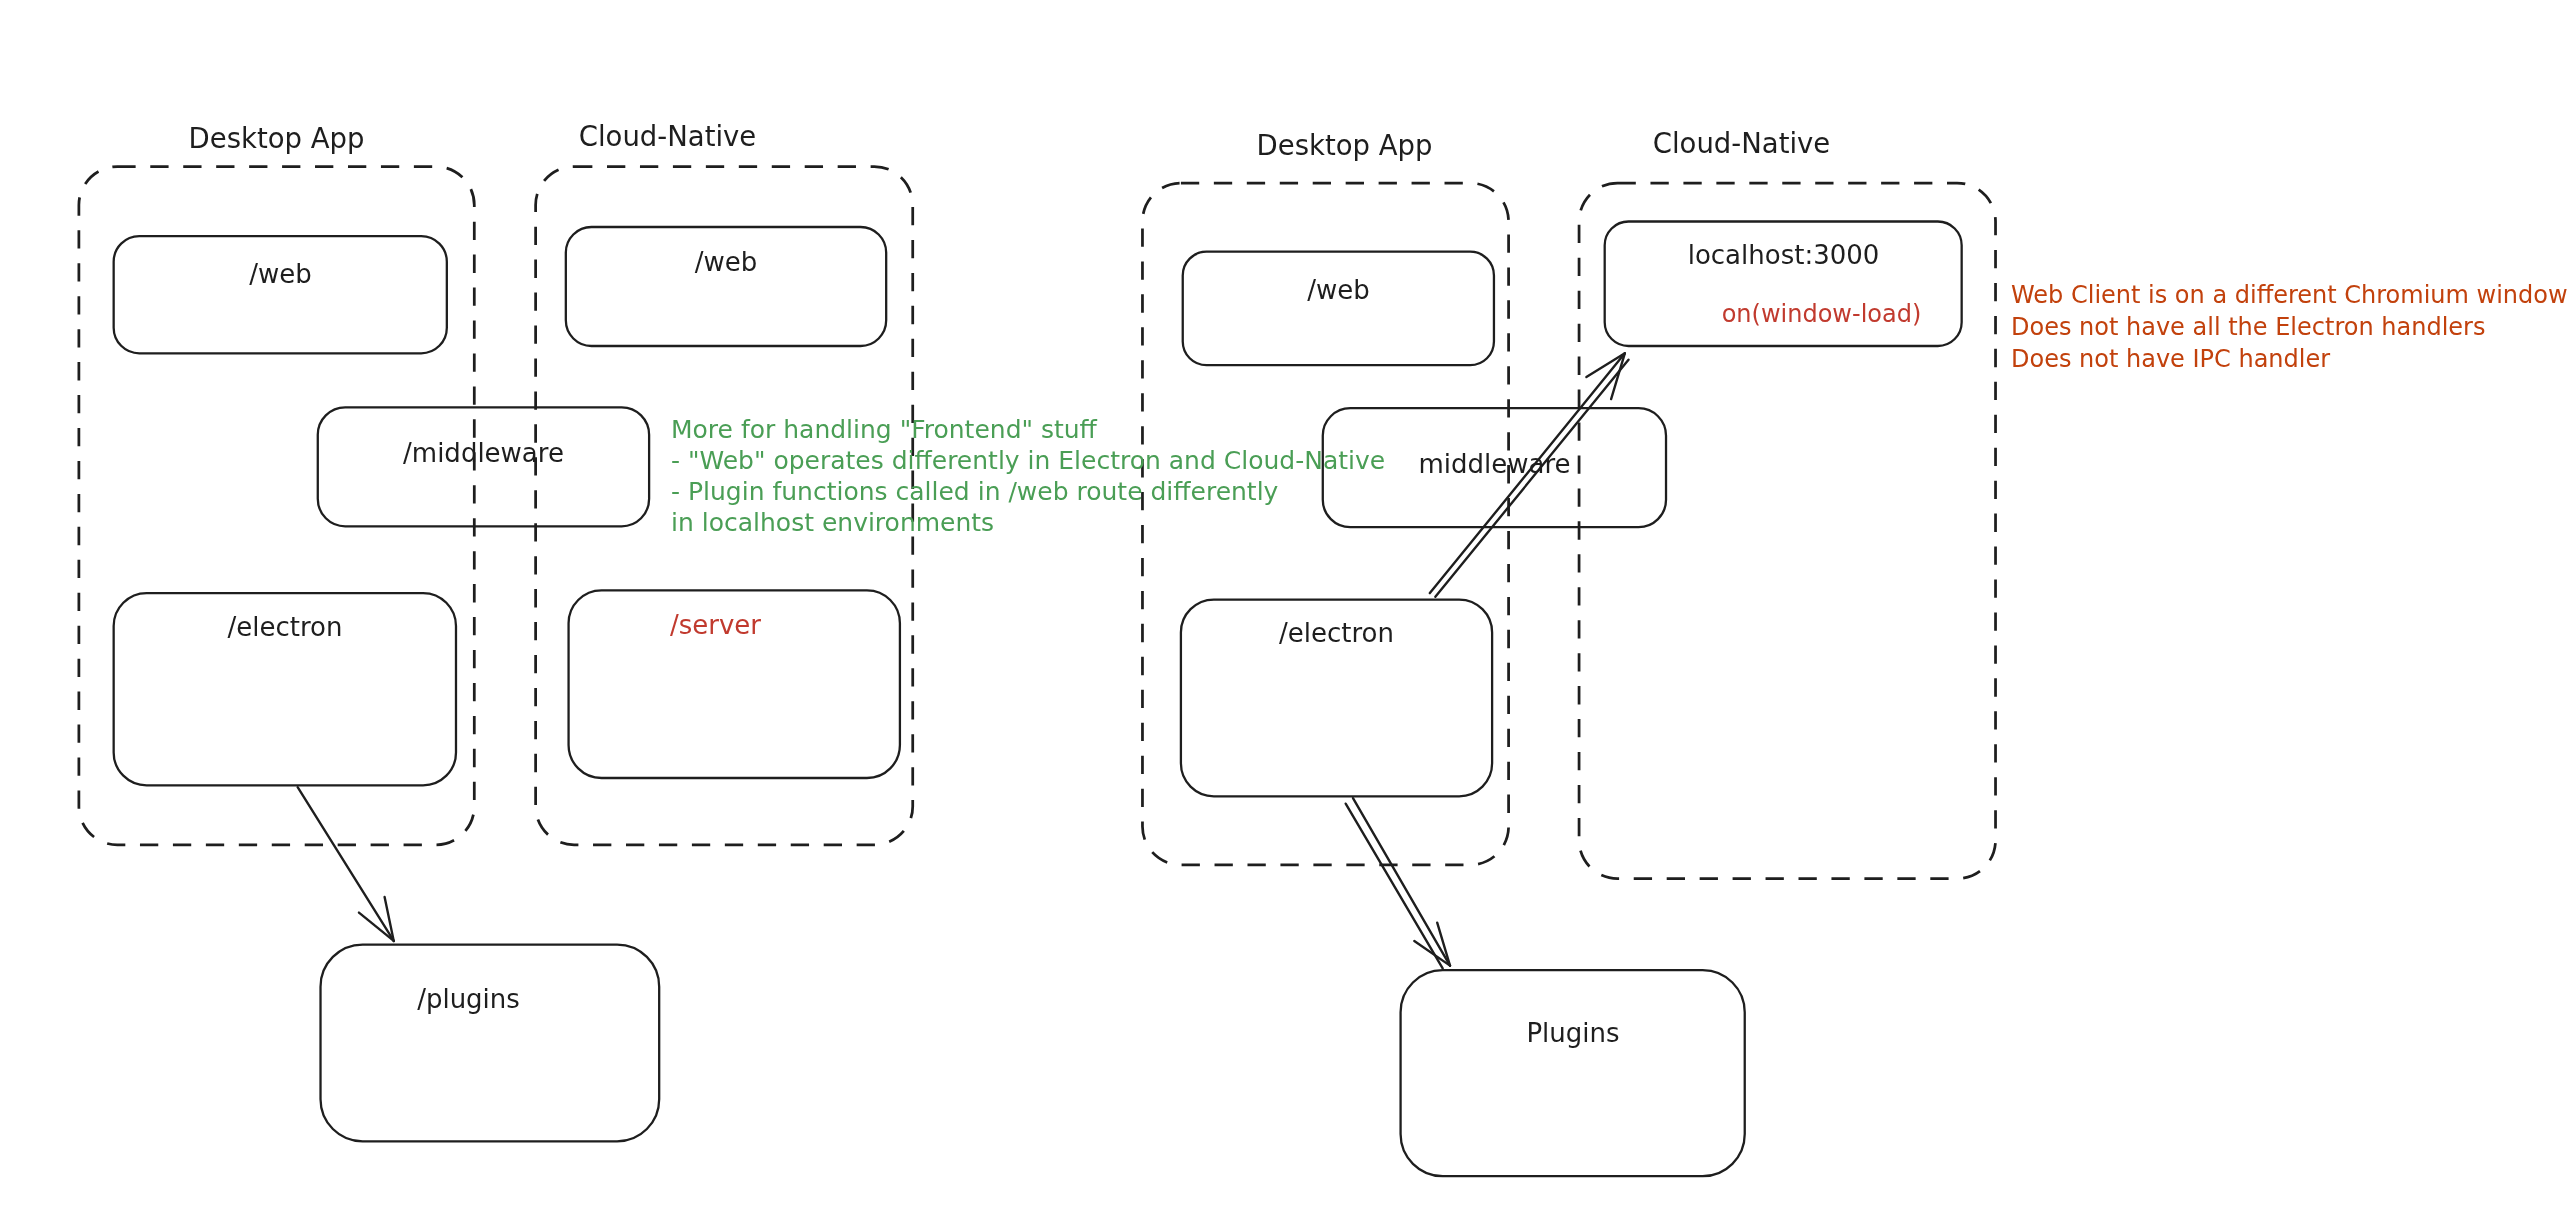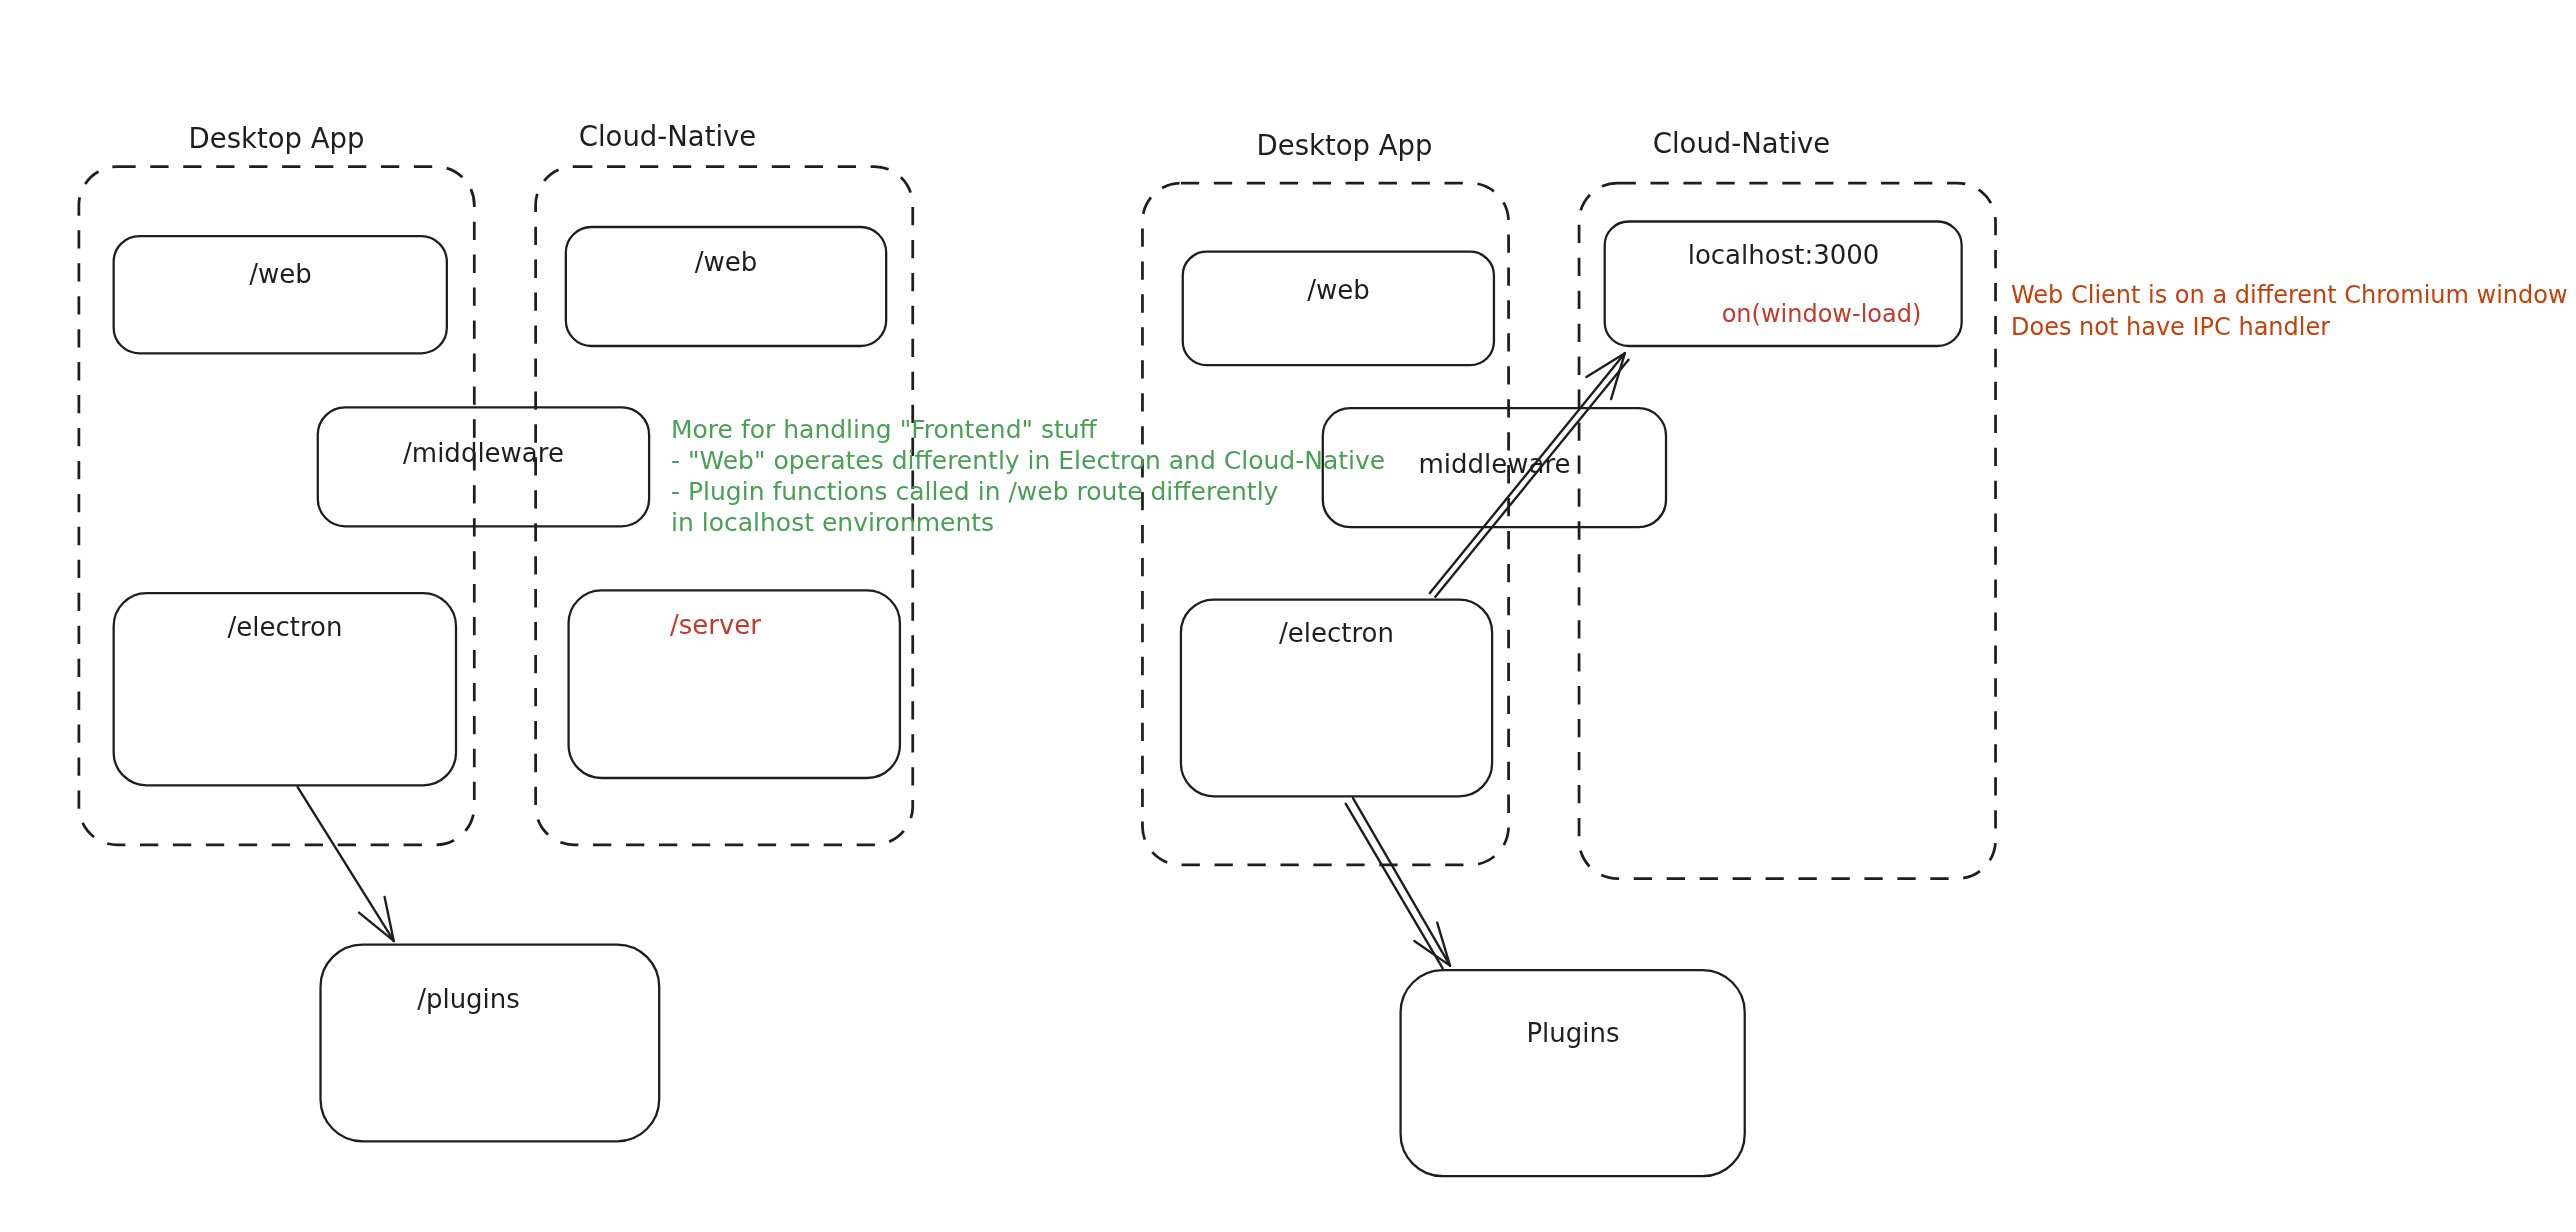--- a/index.html
+++ b/index.html
@@ -104,17 +104,18 @@
 
   <div class="label" style="left:1183px;top:275px;width:311px;">/web</div>
   <div class="label localhost-label" style="left:1605px;top:240px;width:357px;">localhost:3000</div>
   <div class="label red onload-label" style="left:1605px;top:300px;width:357px;">on(window-load)</div>
   <div class="label" style="left:1323px;top:449px;width:343px;">middleware</div>
   <div class="label" style="left:1181px;top:618px;width:311px;">/electron</div>
   <div class="label" style="left:1401px;top:1018px;width:344px;">Plugins</div>
 
   <div class="red-note">
     <div>Web Client is on a different Chromium window</div>
+    <div>Does not have all the Electron handlers</div>
     <div>Does not have IPC handler</div>
   </div>
 
 </div>
 
 
 </body></html>

